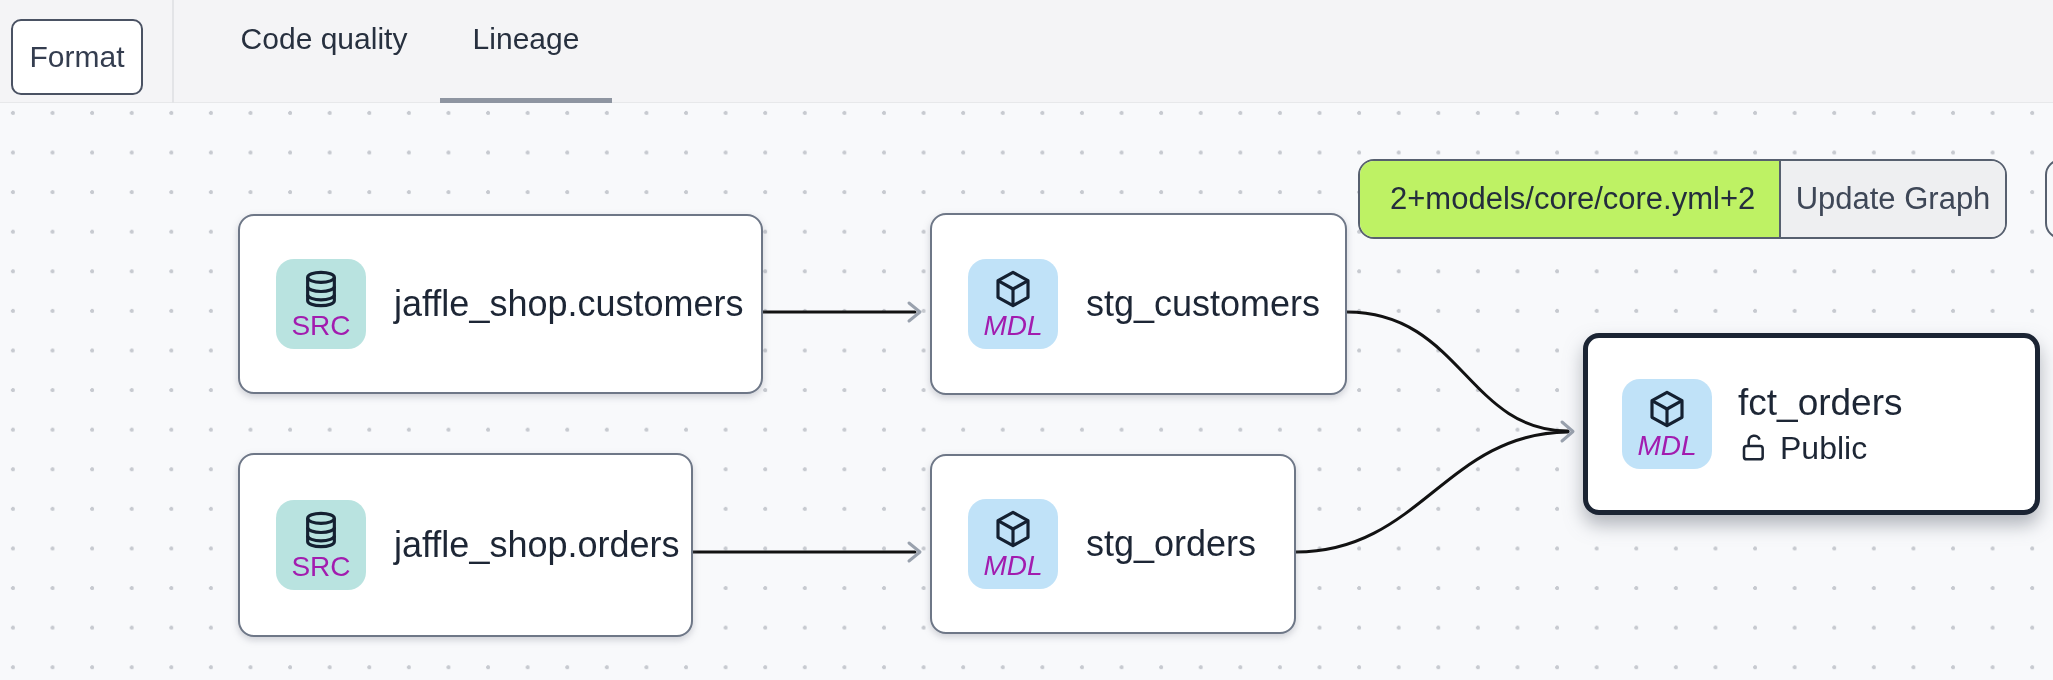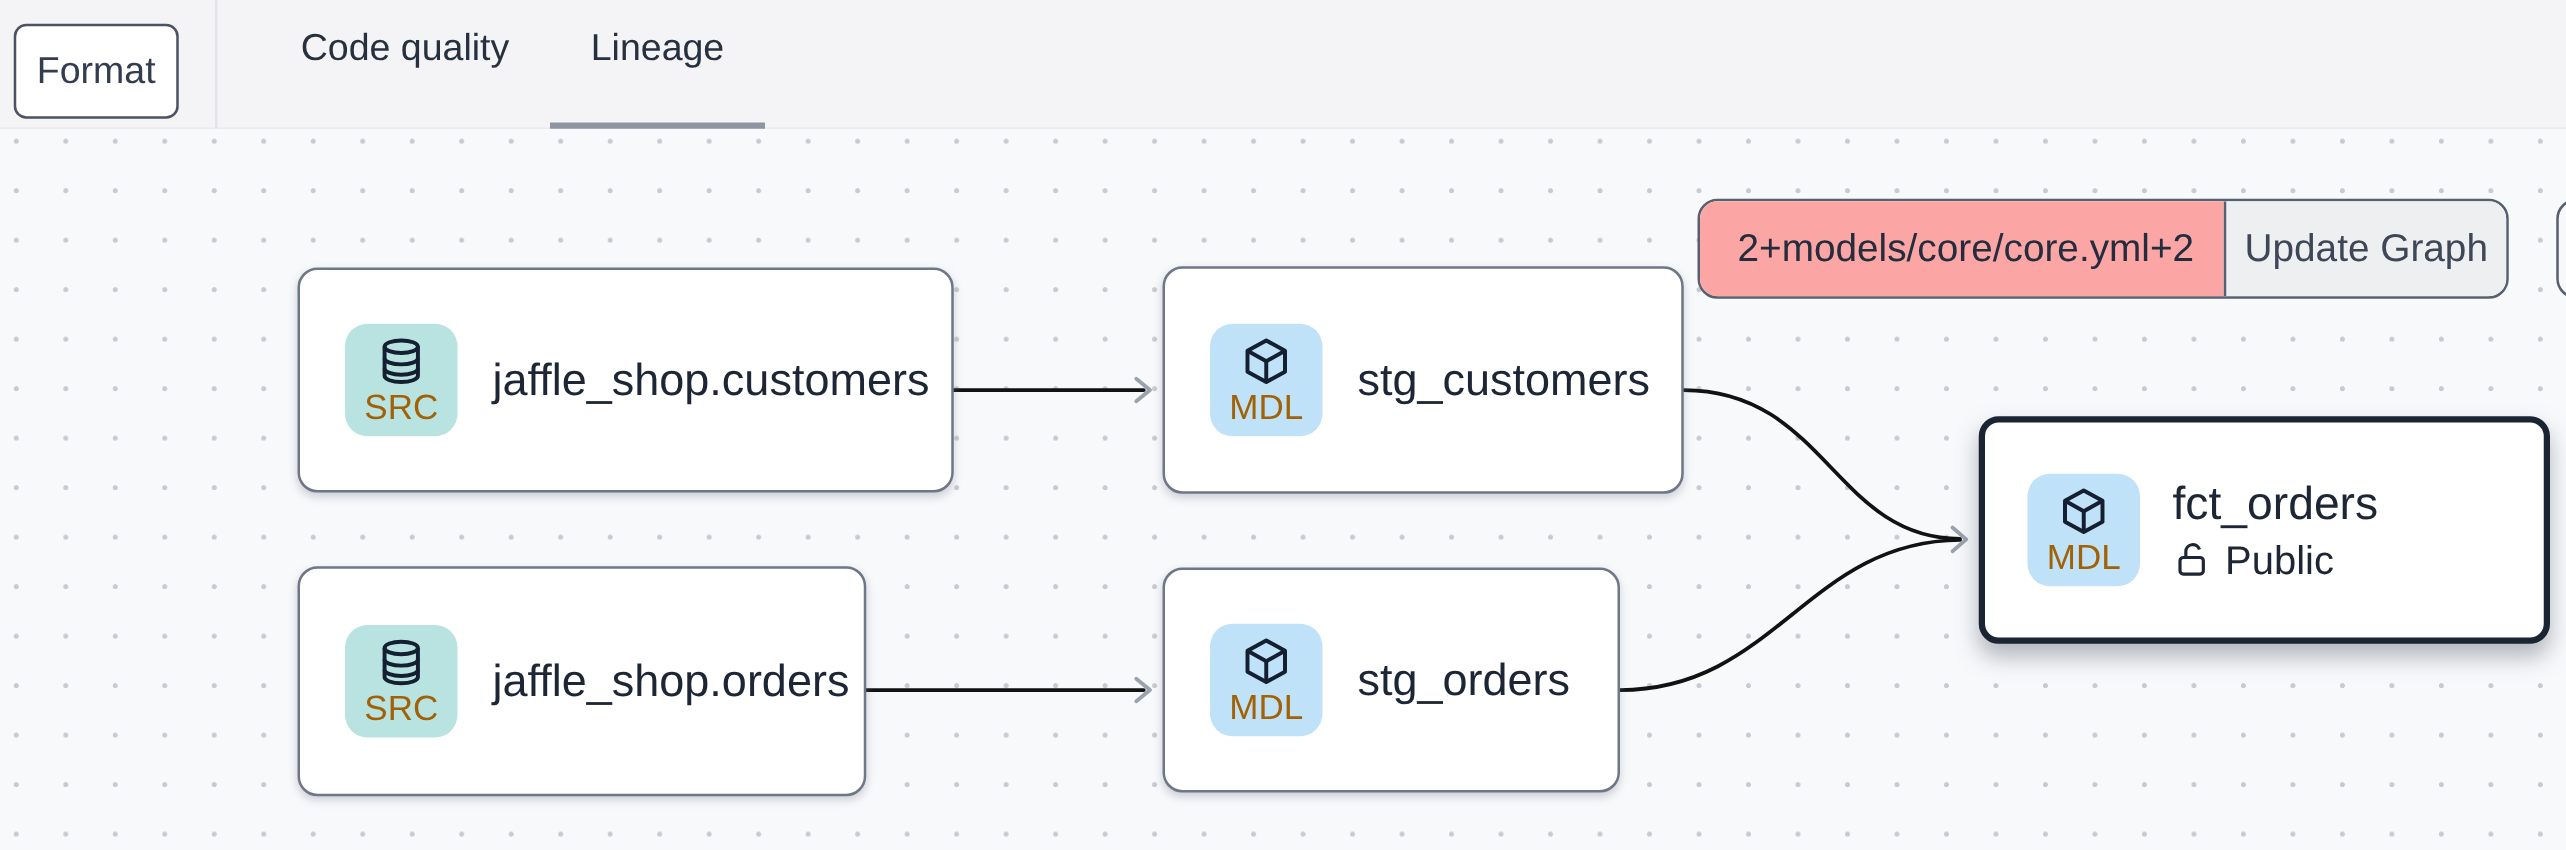--- a/index.html
+++ b/index.html
@@ -36,37 +36,37 @@
   .node-stg-customers { left:930px; top:213px; width:417px; height:182px; }
   .node-src-orders    { left:238px; top:453px; width:455px; height:184px; }
   .node-stg-orders    { left:930px; top:454px; width:366px; height:180px; }
   .node-fct-orders    { left:1583px; top:333px; width:457px; height:182px;
                         border:5px solid #1b2433; border-radius:16px; padding-left:34px; gap:26px;
                         box-shadow:0 10px 18px rgba(110,116,128,0.5); }
 
   .badge { width:90px; height:90px; border-radius:18px; flex:0 0 auto;
            display:flex; flex-direction:column; align-items:center; justify-content:center; }
   .badge-src { background:#b9e3e0; }
-  .badge-mdl { background:#c0e2f8; }
+  .badge-mdl { background:#c0e2f8;font-style:italic; }
   .badge svg { width:40px; height:40px; stroke:#142031; }
-  .badge-label { font-size:28px; color:#a16207; line-height:1; margin-top:3px; }
+  .badge-label { font-size:28px; color:#a21caf; line-height:1; margin-top:3px; }
 
   .node-label { font-size:36px; color:#1d2635; white-space:nowrap; }
 
   .fct-text { display:flex; flex-direction:column; justify-content:center; gap:6px; }
   .fct-title { font-size:37px; color:#1d2635; font-weight:500; }
   .access-row { display:flex; align-items:center; gap:10px; }
   .access-row svg { width:32px; height:32px; stroke:#1d2635; }
   .access-label { font-size:32px; color:#1d2635; }
 
   
   .selector-group { position:absolute; left:1358px; top:159px; height:80px; display:flex;
                     border:2px solid #57606f; border-radius:16px; overflow:hidden; z-index:4;
                     background:rgba(255,255,255,0.95); }
-  .selector-input { width:419px; height:100%; border:none; outline:none; background:#fca5a5;
+  .selector-input { width:419px; height:100%; border:none; outline:none; background:#bef264;
                     font-family:"Liberation Sans", sans-serif; font-size:31px; color:#242d3d;
                     padding:0 20px 0 30px; }
   .update-btn { width:226px; height:100%; border:none; border-left:2px solid #57606f;
                 background:rgba(237,238,240,0.92); font-family:"Liberation Sans", sans-serif;
                 font-size:31px; color:#3e4757; cursor:pointer; }
   .clipped-btn { position:absolute; left:2045px; top:159px; width:44px; height:80px;
                  background:#f7f8fa; border:2px solid #57606f; border-radius:16px; z-index:4; }
 </style>
 </head>
 <body>

